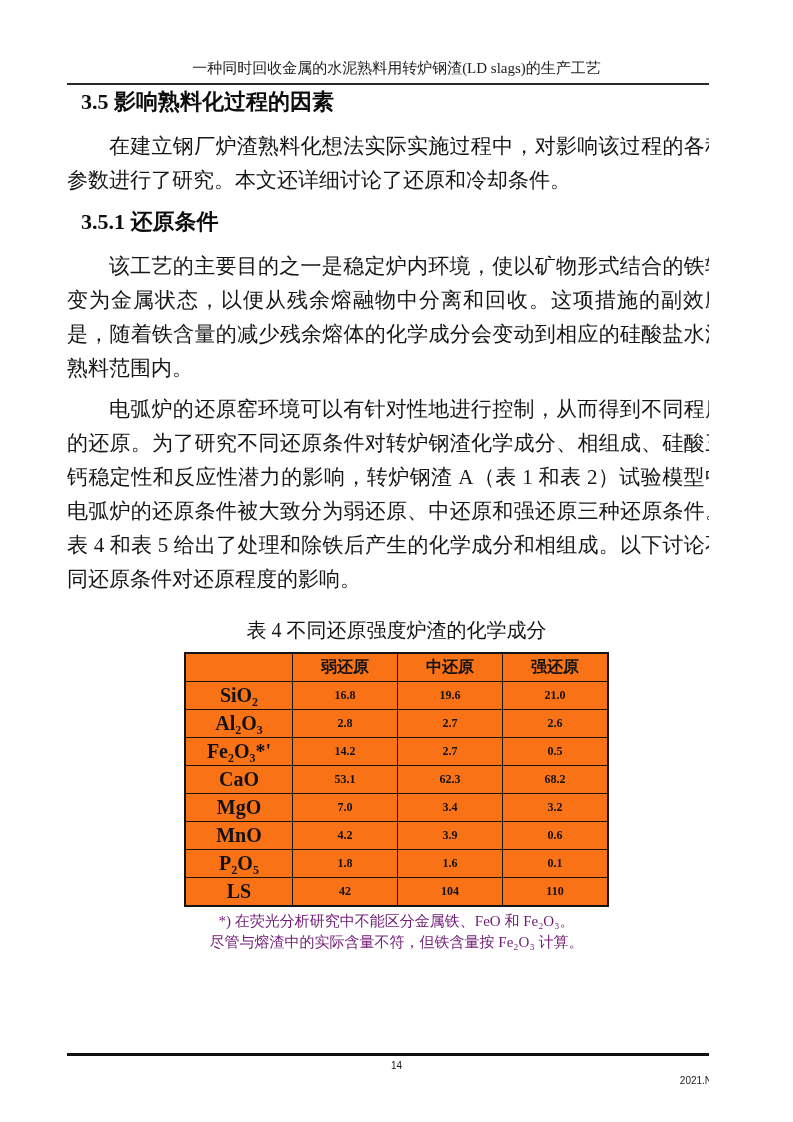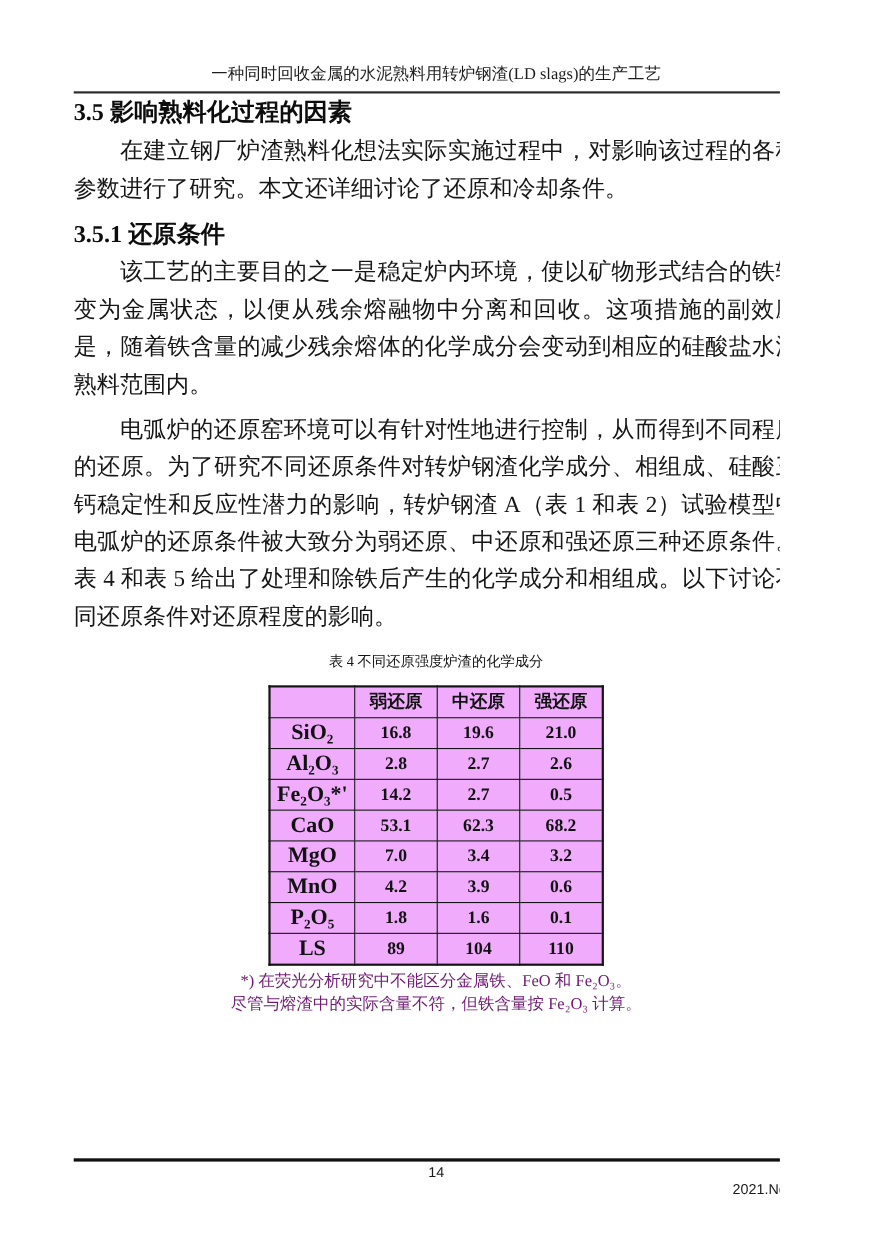--- a/index.html
+++ b/index.html
@@ -25,73 +25,73 @@
     line-height: 22px;
     color: #1c1c1c;
   }
   .header-rule {
     margin-top: 4px;
     border-bottom: 2px solid #2a2a2a;
   }
   h1, h2 {
     font-size: 22px;
     line-height: 27px;
-    margin: 0;
+    margin: 14px;
     font-weight: bold;
     color: #0d0d0d;
   }
   h1 { margin-top: 3px; }
   h2 { margin-top: 11px; }
   p.body {
     font-size: 21px;
     line-height: 34px;
     margin: 0;
     text-align: justify;
     text-justify: inter-character;
     text-indent: 2em;
     color: #161616;
   }
   #para-35 { margin-top: 5px; }
   #para-351a { margin-top: 4px; }
   #para-351b { margin-top: 7px; }
   .caption {
-    margin-top: 10px;
-    text-align: center;
-    font-size: 13px;
+    margin-top: 20px;
+    text-align: center;
+    font-size: 20px;
     line-height: 28px;
     color: #141414;
   }
   table.tbl {
     border-collapse: collapse;
     margin: 8px auto 0 auto;
     border: 2px solid #141414;
   }
   table.tbl th, table.tbl td {
     border: 1.5px solid #141414;
     height: 27px;
     text-align: center;
     vertical-align: middle;
-    padding: 0 1px;
-    background: #f0abfc;
+    padding: 0 16px;
+    background: #f97316;
     font-family: Liberation Serif, serif;
   }
   th.corner { width: 74px; }
   th.colhead {
     width: 72px;
     font-size: 16px;
     font-weight: bold;
     font-family: "Liberation Serif", "DejaVu Serif", serif;
   }
   th.rowlabel {
     font-size: 20px;
     font-weight: bold;
     font-family: "Liberation Serif", "DejaVu Serif", serif;
   }
   td.val {
-    font-size: 16px;
+    font-size: 12px;
     font-weight: bold;
     font-family: "Liberation Serif", "DejaVu Serif", serif;
   }
   .footnote {
     margin-top: 4px;
     text-align: center;
     font-size: 15px;
     line-height: 21px;
     color: #701a75;
   }
@@ -101,21 +101,21 @@
     width: 659px;
     top: 1053px;
     border-top: 3px solid #111111;
   }
   .footer-row {
     position: absolute;
     left: 67px;
     width: 659px;
     top: 1058px;
     font-family: "Liberation Sans", "DejaVu Sans", sans-serif;
-    font-size: 13px;
+    font-size: 10px;
     line-height: 16px;
     color: #1a1a1a;
   }
   .page-number { text-align: center; }
   .issue {
     position: absolute;
     right: 0;
     top: 15px;
   }
 </style>
@@ -186,21 +186,21 @@
           <td class="val">0.6</td>
         </tr>
         <tr>
           <th class="rowlabel">P₂O₅</th>
           <td class="val">1.8</td>
           <td class="val">1.6</td>
           <td class="val">0.1</td>
         </tr>
         <tr>
           <th class="rowlabel">LS</th>
-          <td class="val">89</td>
+          <td class="val">42</td>
           <td class="val">104</td>
           <td class="val">110</td>
         </tr>
       </tbody>
     </table>
 
     <div class="footnote">
       <div>*) 在荧光分析研究中不能区分金属铁、FeO 和 Fe₂O₃。</div>
       <div>尽管与熔渣中的实际含量不符，但铁含量按 Fe₂O₃ 计算。</div>
     </div>

